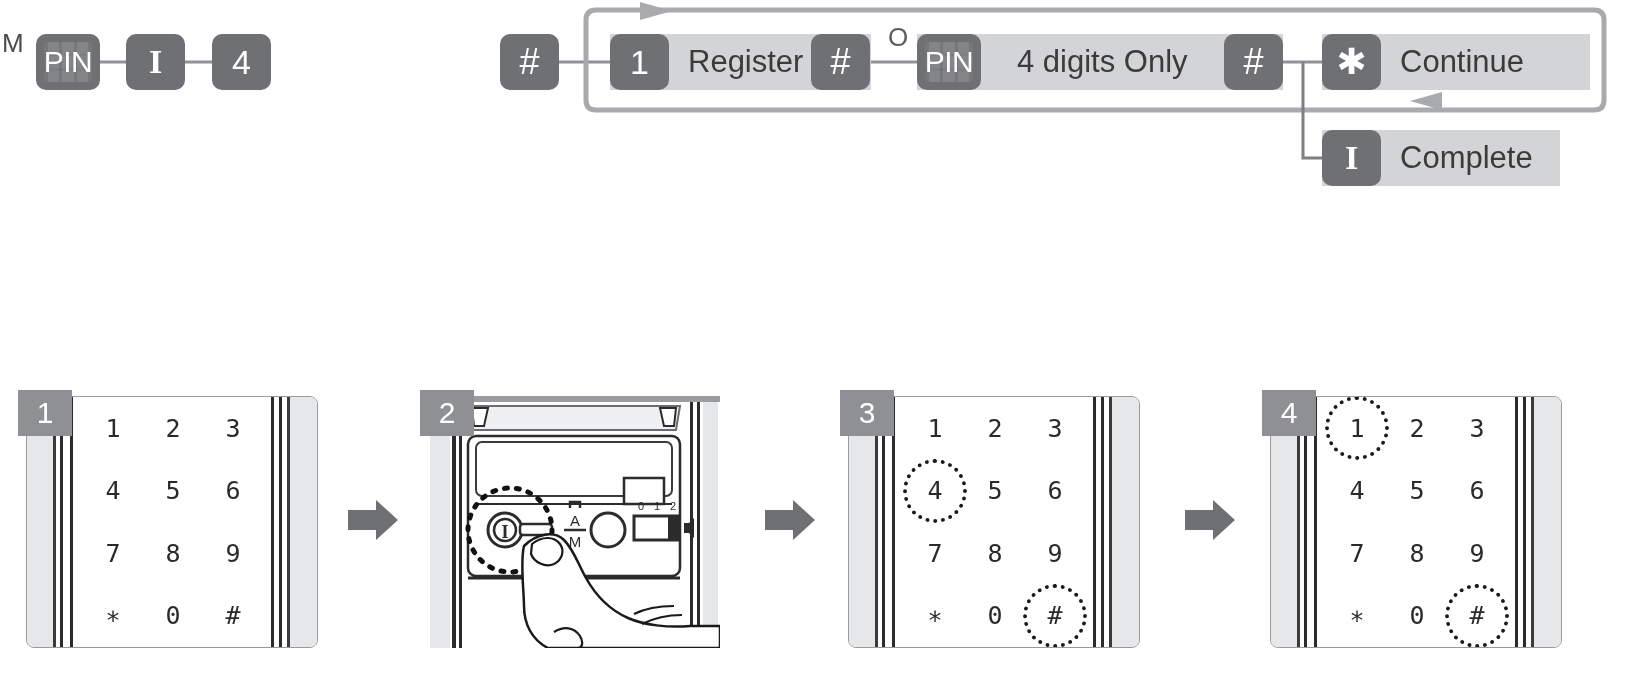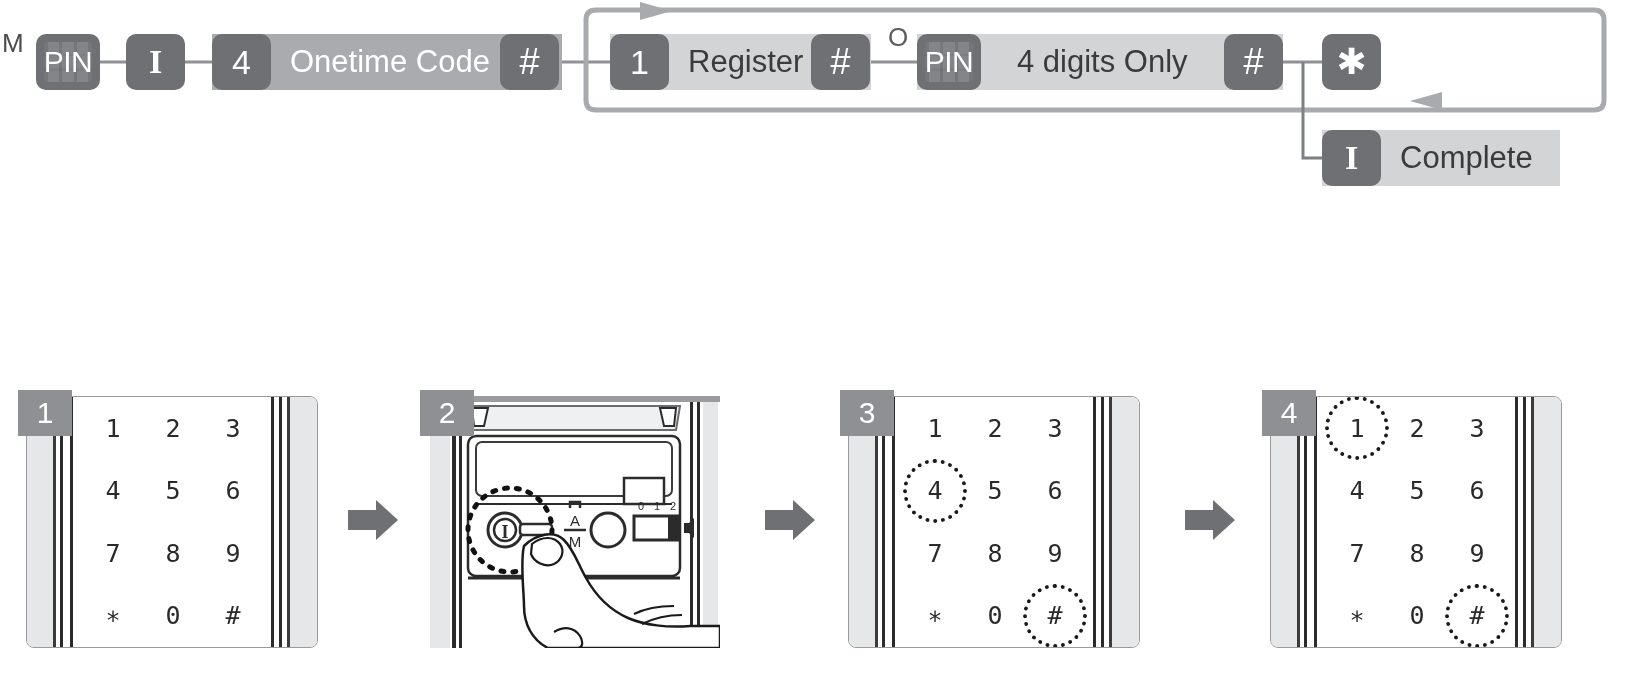--- a/index.html
+++ b/index.html
@@ -164,42 +164,42 @@
 
     <polygon points="640,2 672,11 640,20" fill="#a8aaad"></polygon>
 
     <polygon points="1410,101 1442,110 1442,92" fill="#a8aaad"></polygon>
 
     <path d="M 1303,62 L 1303,158 L 1325,158" fill="none" stroke="#7d7f82" stroke-width="3"></path>
   </svg>
 
   <div class="mark-M">M</div>
 
-  <div class="bar dark" style="left:212px;top:34px;width:350px;padding-left:78px;">
-    <span>Onetime Code</span>
-  </div>
 
   <div class="key k-pin" style="left:36px;top:34px;width:64px;height:56px;">
     <span>PIN</span>
   </div>
   <div class="key k-i" style="left:126px;top:34px;width:59px;height:56px;">
     <span>I</span>
   </div>
   <div class="key k-digit" style="left:212px;top:34px;width:59px;height:56px;">
     <span>4</span>
   </div>
   <div class="key k-hash" style="left:500px;top:34px;width:59px;height:56px;">
     <span>#</span>
   </div>
 
   <div class="bar light" style="left:610px;top:34px;width:261px;padding-left:78px;">
     <span>Register</span>
   </div>
   <div class="bar light" style="left:917px;top:34px;width:366px;padding-left:100px;">
     <span>4 digits Only</span>
+  </div>
+  <div class="bar light" style="left:1322px;top:34px;width:268px;padding-left:78px;">
+    <span>Continue</span>
   </div>
 
   <div class="key k-digit" style="left:610px;top:34px;width:59px;height:56px;">
     <span>1</span>
   </div>
   <div class="key k-hash" style="left:811px;top:34px;width:59px;height:56px;">
     <span>#</span>
   </div>
   <div class="o-mark" style="left:888px;top:24px;">O</div>
   <div class="key k-pin" style="left:917px;top:34px;width:64px;height:56px;">

